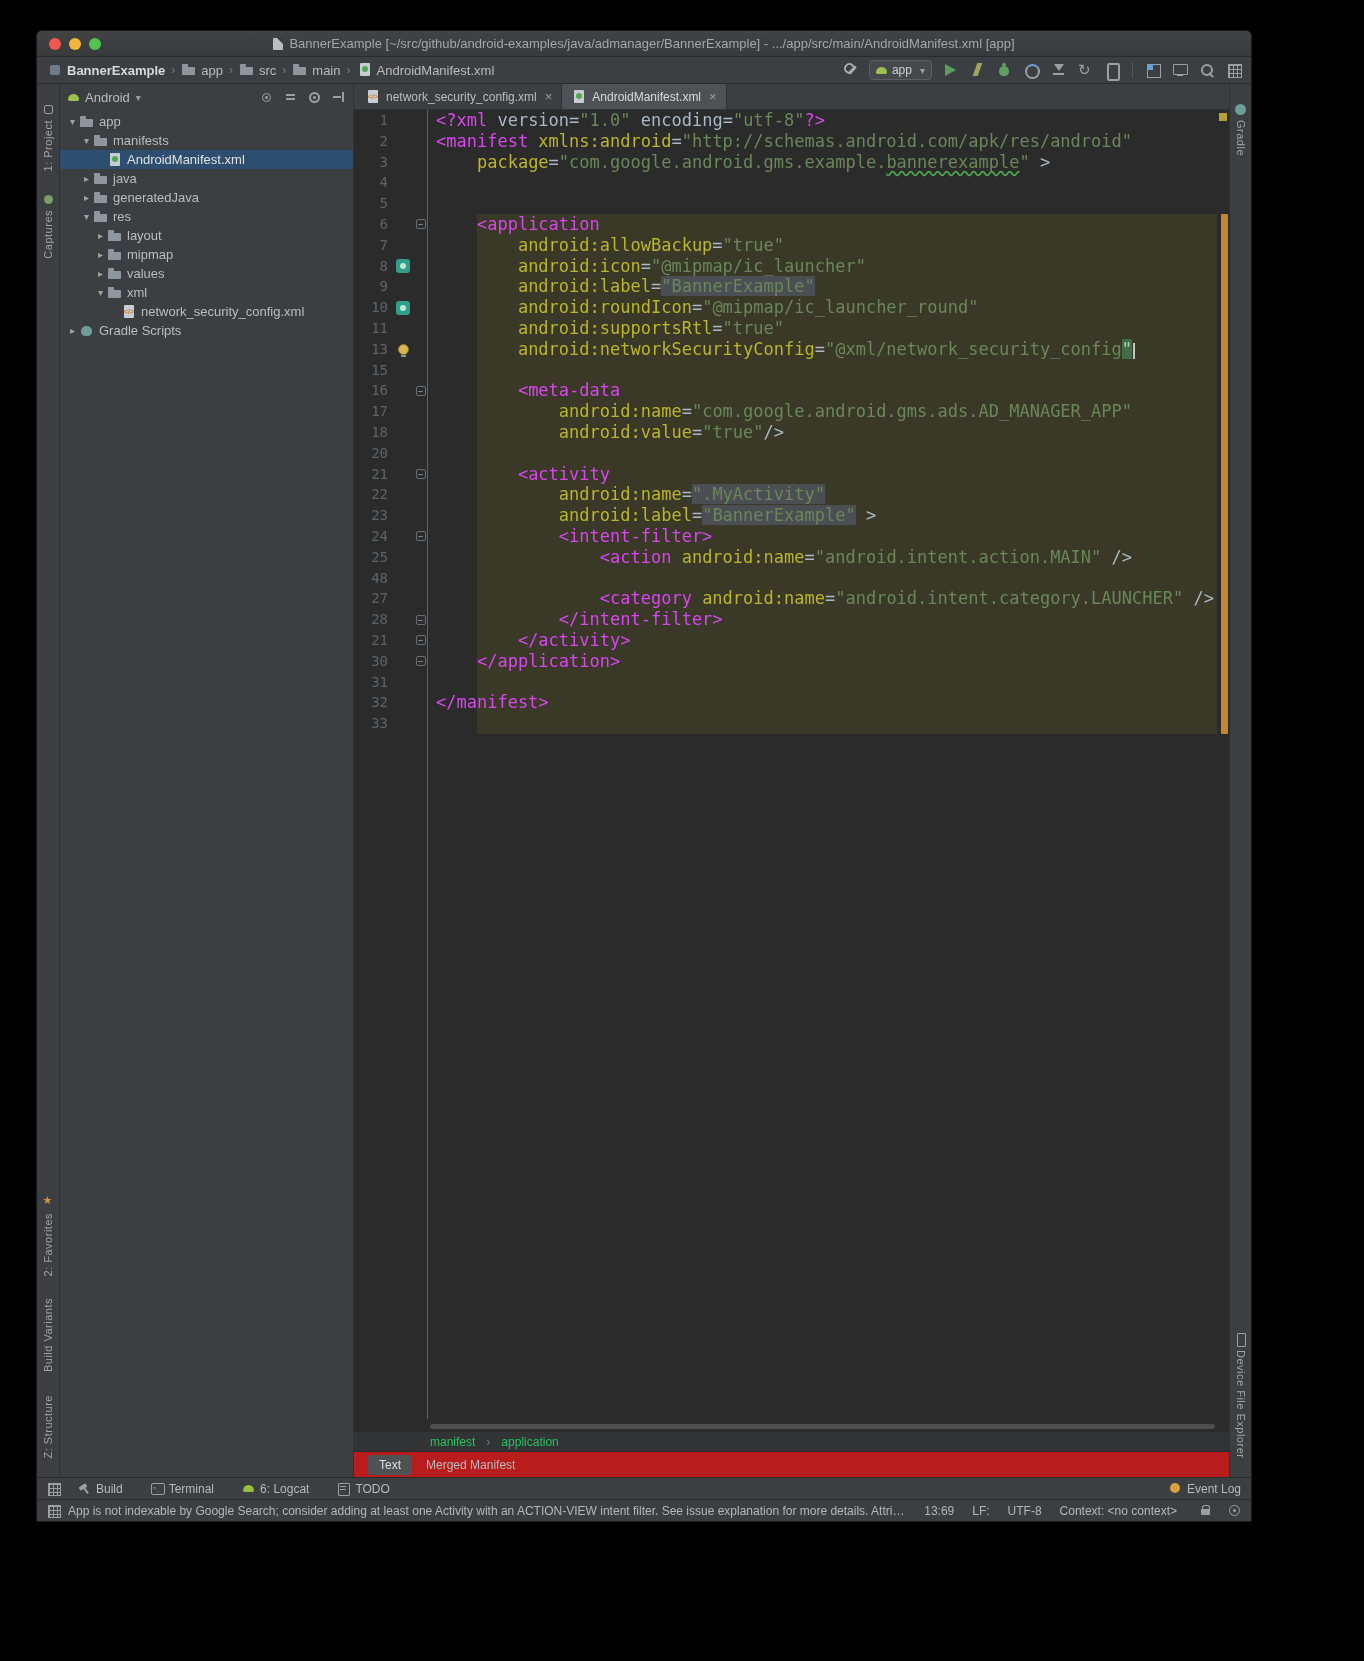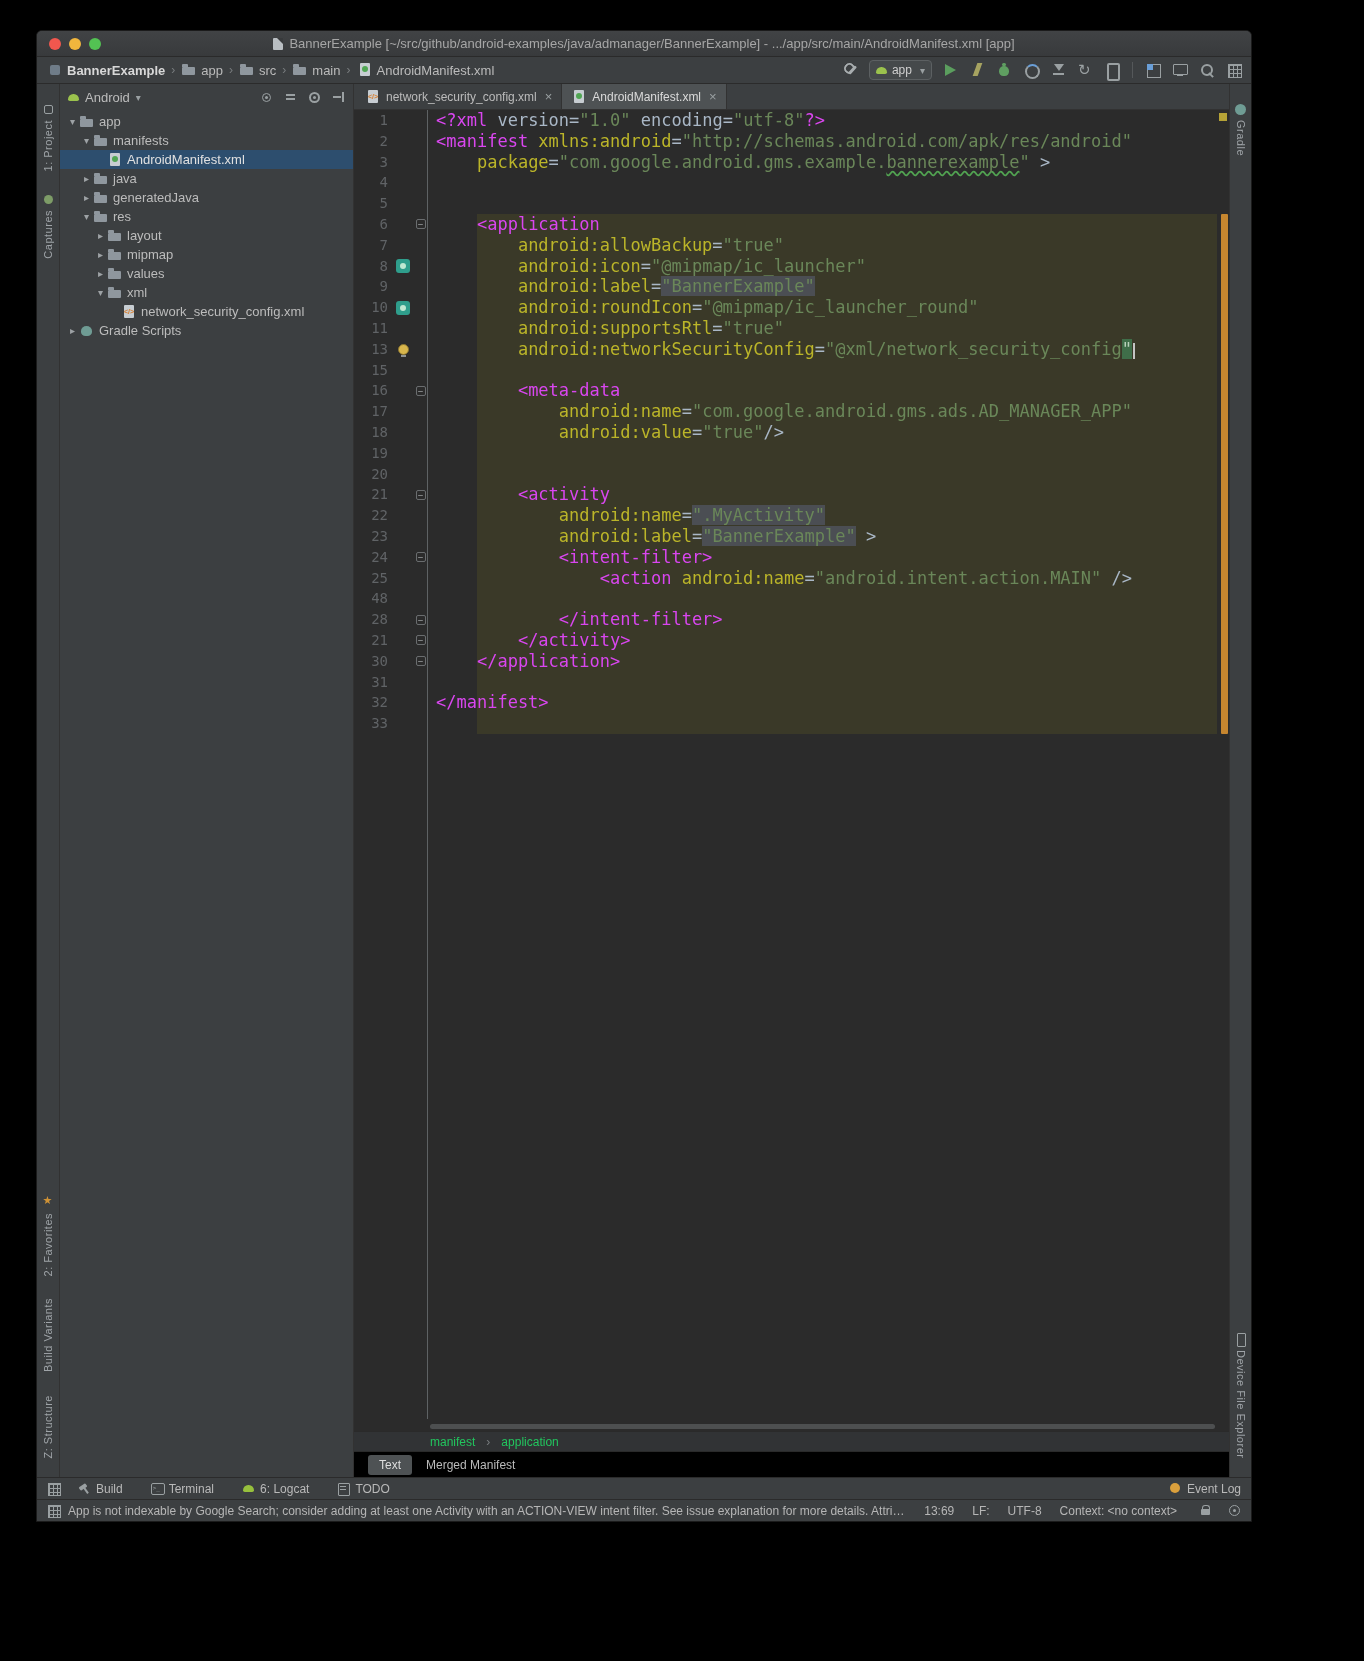--- a/index.html
+++ b/index.html
@@ -121,21 +121,21 @@
   .g-launch::after{content:"";position:absolute;left:4px;top:4px;width:6px;height:6px;border-radius:50%;background:#bfe8d2}
   .g-bulb{width:11px;height:11px;border-radius:50%;background:#d8b64c;border:1px solid #8a7430;position:relative}
   .g-bulb::after{content:"";position:absolute;left:2px;top:10px;width:5px;height:2px;background:#8d9294}
   .gutter-sep{position:absolute;left:73px;top:0;bottom:12px;width:1px;background:#5e6264;z-index:2}
   .hl-block{position:absolute;left:123px;right:12px;top:104px;height:520px;background:#3a3928;z-index:0}
   .stripe-select{position:absolute;right:1px;top:104px;width:7px;height:520px;background:#c6862f;border-radius:1px;z-index:3}
   .stripe-warn{position:absolute;right:2px;top:3px;width:8px;height:8px;background:#b5a236;z-index:3}
   .hscroll{position:absolute;left:76px;right:14px;bottom:2px;height:5px;background:#595c5e;border-radius:3px;opacity:.75;z-index:3}
   .ebread{height:20px;flex:none;background:#313335;display:flex;align-items:center;gap:7px;padding-left:76px;font-size:12px;color:#9aa2a8;border-top:1px solid #2a2a2a}
   .ebc{color:#22c55e}
-  .vtabs{height:26px;flex:none;background:#000000;border-top:1px solid #2a2a2a;display:flex;align-items:center;gap:3px;padding-left:14px;font-size:12px}
+  .vtabs{height:26px;flex:none;background:#b91c1c;border-top:1px solid #2a2a2a;display:flex;align-items:center;gap:3px;padding-left:14px;font-size:12px}
   .vtab{padding:3px 11px;color:#bbb;border-radius:3px}
   .vtab.active{background:#4e5254;color:#ddd}
 
   
   .toolbar{height:22px;flex:none;background:#3c3f41;border-top:1px solid #2b2b2b;display:flex;align-items:center;padding:0 10px;font-size:12px;color:#b9b9b9}
   .bitem{display:flex;align-items:center;gap:5px;margin-right:28px}
   .bbright{margin-left:auto;display:flex;align-items:center}
   .bbright .bitem{margin-right:0}
   .bico{width:13px;height:13px;position:relative;flex:none}
   .hammer-icon::before{content:"";position:absolute;left:1px;top:3px;width:8px;height:4px;background:#9aa0a2;transform:rotate(-35deg);border-radius:1px}
@@ -445,26 +445,20 @@
               <span class="fslot"></span>
               <span class="txt"><span class="c-p">            </span><span class="c-a">android:name</span><span class="c-p">=</span><span class="c-s">"com.google.android.gms.ads.AD_MANAGER_APP"</span></span>
             </div>
             <div class="ln">
               <span class="lnum">18</span>
               <span class="gslot"></span>
               <span class="fslot"></span>
               <span class="txt"><span class="c-p">            </span><span class="c-a">android:value</span><span class="c-p">=</span><span class="c-s">"true"</span><span class="c-p">/&gt;</span></span>
             </div>
             <div class="ln">
-              <span class="lnum">19</span>
-              <span class="gslot"></span>
-              <span class="fslot"></span>
-              <span class="txt"></span>
-            </div>
-            <div class="ln">
               <span class="lnum">20</span>
               <span class="gslot"></span>
               <span class="fslot"></span>
               <span class="txt"></span>
             </div>
             <div class="ln">
               <span class="lnum">21</span>
               <span class="gslot"></span>
               <span class="fslot">
                 <span class="fold">−</span>
@@ -495,20 +489,26 @@
               <span class="lnum">25</span>
               <span class="gslot"></span>
               <span class="fslot"></span>
               <span class="txt"><span class="c-p">                </span><span class="c-t">&lt;action </span><span class="c-a">android:name</span><span class="c-p">=</span><span class="c-s">"android.intent.action.MAIN"</span><span class="c-p"> /&gt;</span></span>
             </div>
             <div class="ln">
               <span class="lnum">48</span>
               <span class="gslot"></span>
               <span class="fslot"></span>
               <span class="txt"></span>
+            </div>
+            <div class="ln">
+              <span class="lnum">27</span>
+              <span class="gslot"></span>
+              <span class="fslot"></span>
+              <span class="txt"><span class="c-p">                </span><span class="c-t">&lt;category </span><span class="c-a">android:name</span><span class="c-p">=</span><span class="c-s">"android.intent.category.LAUNCHER"</span><span class="c-p"> /&gt;</span></span>
             </div>
             <div class="ln">
               <span class="lnum">28</span>
               <span class="gslot"></span>
               <span class="fslot">
                 <span class="fold">−</span>
               </span>
               <span class="txt"><span class="c-p">            </span><span class="c-t">&lt;/intent-filter&gt;</span></span>
             </div>
             <div class="ln">

